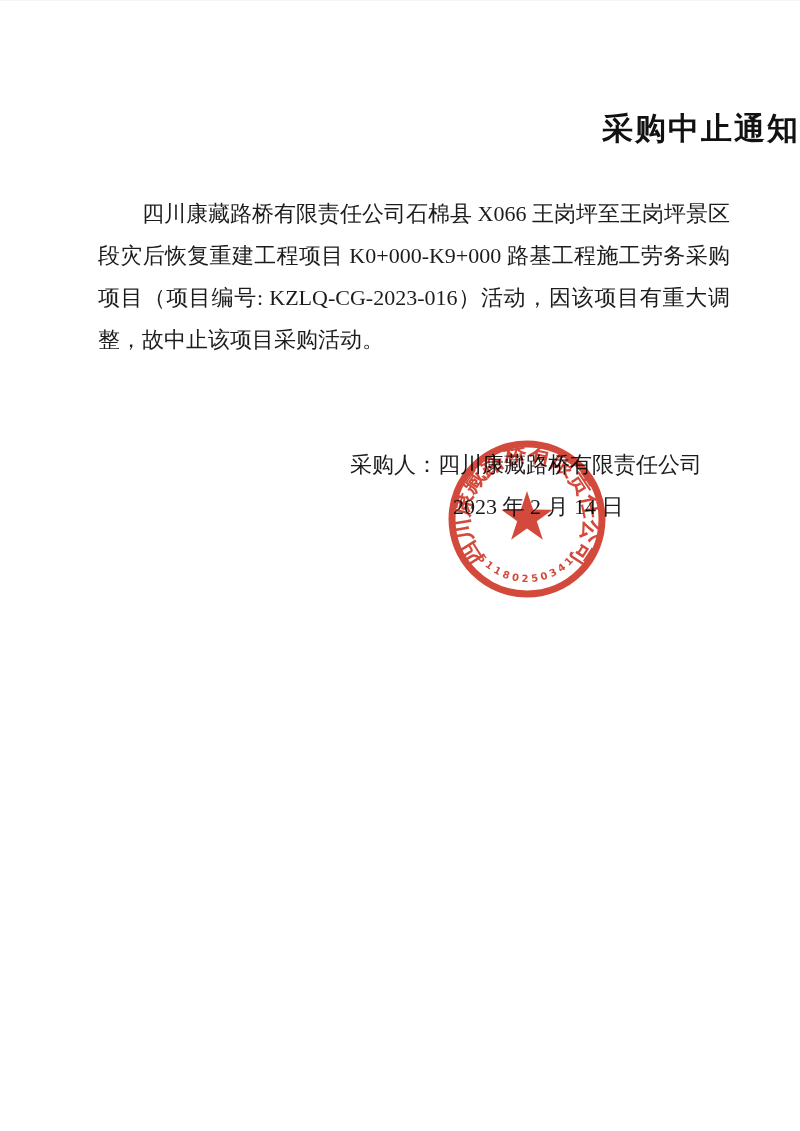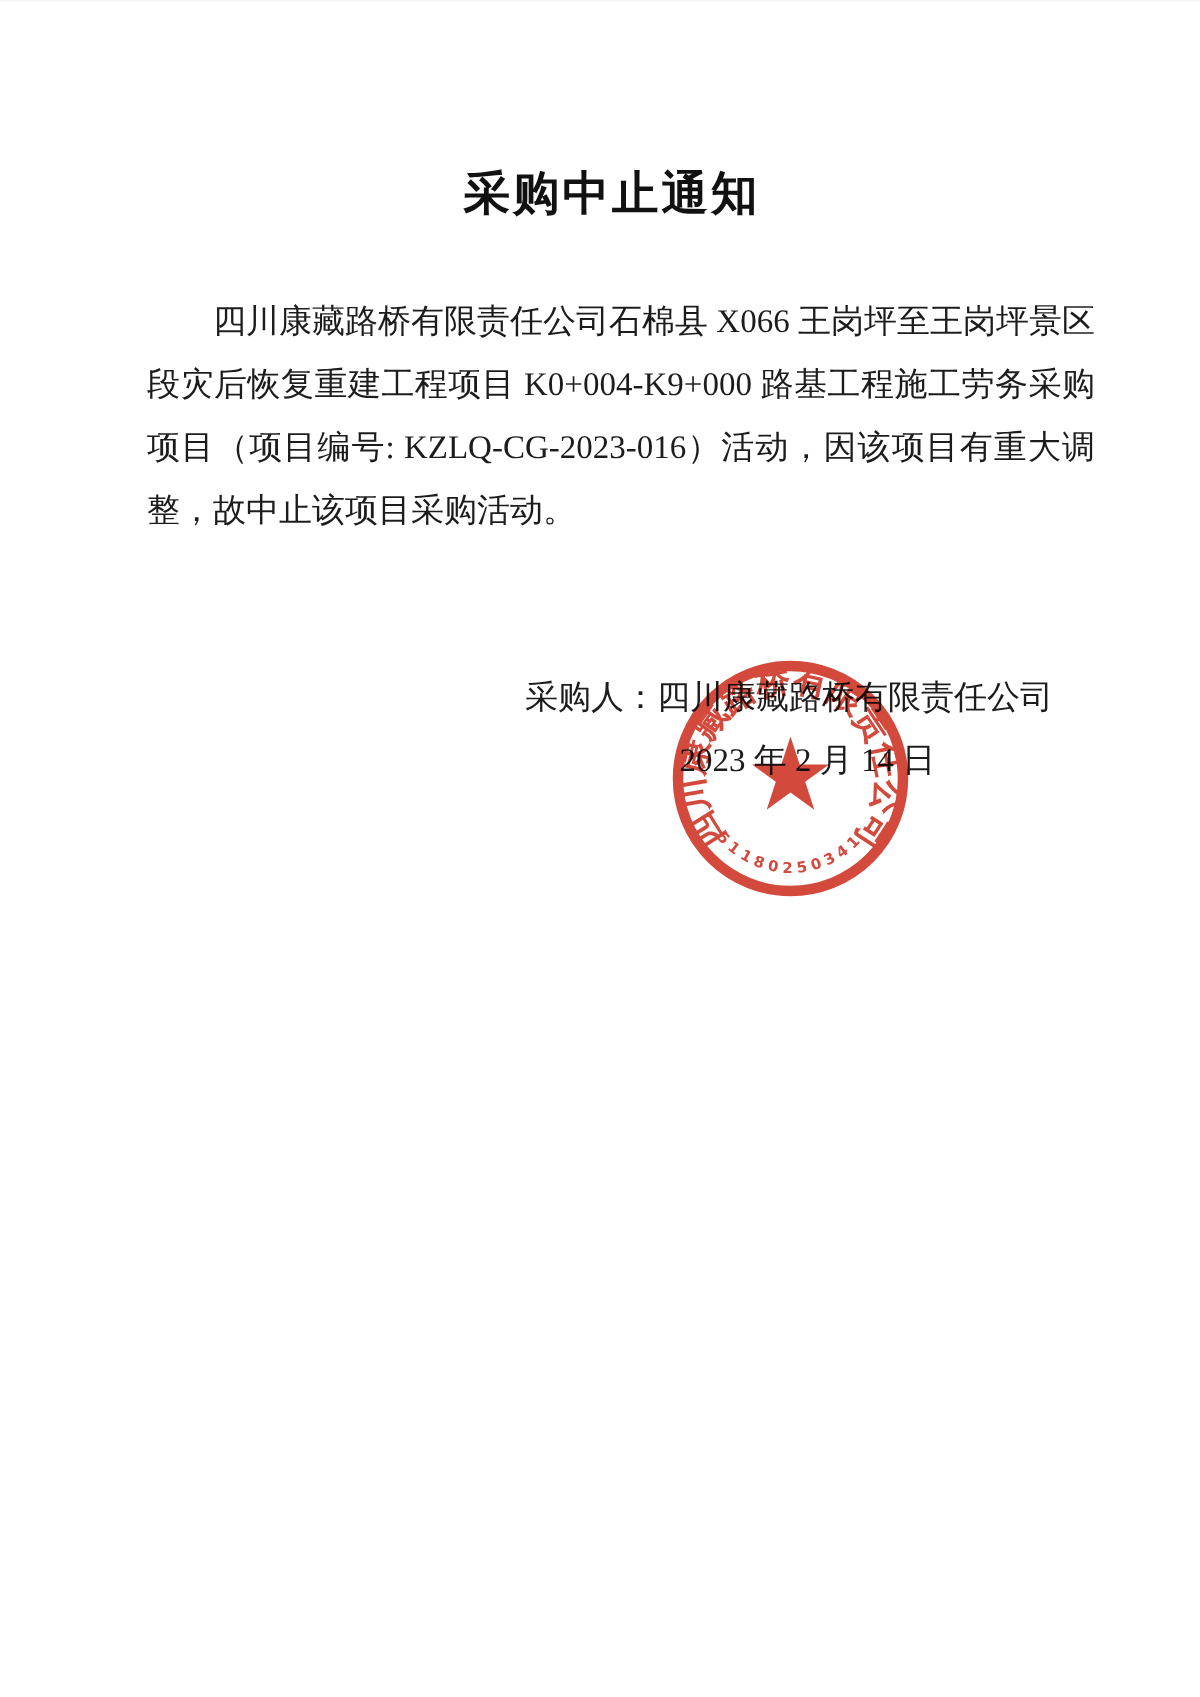--- a/index.html
+++ b/index.html
@@ -12,21 +12,21 @@
     margin: 0 auto;
     background: #ffffff;
     overflow: hidden;
     font-family: "Liberation Serif", "DejaVu Serif", serif;
     color: #1c1c1c;
     border-top: 1px solid #f5f5f5;
   }
   .doc-title {
     margin-top: 108px;
     padding-left: 16px;
-    text-align: center;
+    text-align: right;
     font-size: 31px;
     line-height: 39px;
     font-weight: bold;
     letter-spacing: 2px;
     color: #111111;
   }
   .doc-body {
     margin: 45px auto 0 98px;
     width: 632px;
     font-size: 22px;
@@ -79,21 +79,21 @@
   }
 </style>
 </head>
 <body>
 
 <div class="page">
 
   <h1 class="doc-title">采购中止通知</h1>
 
   <div class="doc-body">
-    <p class="notice-paragraph">四川康藏路桥有限责任公司石棉县 X066 王岗坪至王岗坪景区段灾后恢复重建工程项目 K0+004-K9+000 路基工程施工劳务采购项目（项目编号: KZLQ-CG-2023-016）活动，因该项目有重大调整，故中止该项目采购活动。</p>
+    <p class="notice-paragraph">四川康藏路桥有限责任公司石棉县 X066 王岗坪至王岗坪景区段灾后恢复重建工程项目 K0+000-K9+000 路基工程施工劳务采购项目（项目编号: KZLQ-CG-2023-016）活动，因该项目有重大调整，故中止该项目采购活动。</p>
     <p class="signature-line">采购人：四川康藏路桥有限责任公司</p>
     <p class="date-line">2023 年 2 月 14 日</p>
   </div>
 
   <svg class="seal" viewBox="-100 -100 200 200" aria-hidden="true">
     <defs>
       <path id="seal-top-arc" d="M -41 41 A 58 58 0 1 1 41 41"></path>
       <path id="seal-bottom-arc" d="M -51.6 36.1 A 63 63 0 0 0 51.6 36.1"></path>
     </defs>
     <circle class="seal-ring" cx="0" cy="0" r="75"></circle>

